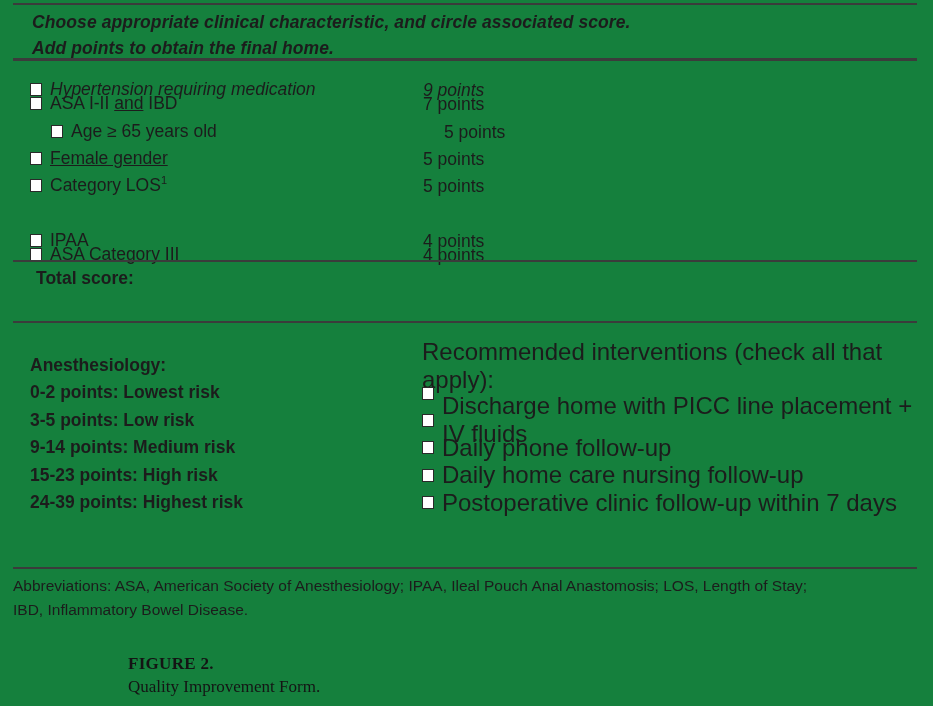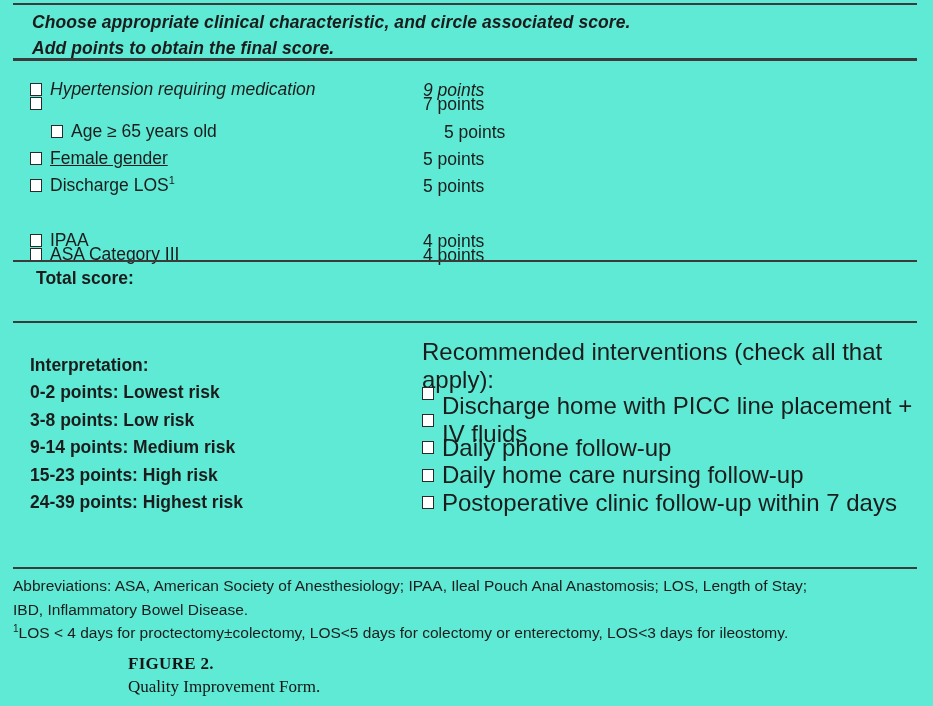--- a/index.html
+++ b/index.html
@@ -1,21 +1,21 @@
 <!DOCTYPE html>
 <html><head>
 <meta charset="utf-8">
 <style>
   * { margin: 0; padding: 0; box-sizing: border-box; }
   html, body { background: #ffffff; }
   .page {
     position: relative;
     width: 933px;
     height: 706px;
-    background: #5eead4;
+    background: #15803d;
     font-family: "Liberation Sans", sans-serif;
     color: #1c1c1c;
     overflow: hidden;
   }
   .rule {
     position: absolute;
     left: 13px;
     width: 904px;
     background: #3b3b3b;
   }
@@ -132,51 +132,52 @@
 </style>
 </head>
 <body>
 
 <div class="page">
 
   <div class="rule rule-1"></div>
 
   <div class="instructions">
     <div>Choose appropriate clinical characteristic, and circle associated score.</div>
-    <div>Add points to obtain the final score.</div>
+    <div>Add points to obtain the final home.</div>
   </div>
 
   <div class="rule rule-2"></div>
 
   <div class="criterion-row cr-0">
     <span class="checkbox"></span>
     <span>Hypertension requiring medication</span>
     <span class="points">9 points</span>
   </div>
 
   <div class="criterion-row cr-1">
     <span class="checkbox"></span>
+    <span><span>ASA I-II </span><span class="u-inline">and</span><span> IBD</span></span>
     <span class="points">7 points</span>
   </div>
 
   <div class="criterion-row cr-2">
     <span class="checkbox"></span>
     <span>Age ≥ 65 years old</span>
     <span class="points">5 points</span>
   </div>
 
   <div class="criterion-row cr-3">
     <span class="checkbox"></span>
     <span>Female gender</span>
     <span class="points">5 points</span>
   </div>
 
   <div class="criterion-row cr-4">
     <span class="checkbox"></span>
-    <span><span>Discharge LOS</span><sup class="s">1</sup></span>
+    <span><span>Category LOS</span><sup class="s">1</sup></span>
     <span class="points">5 points</span>
   </div>
 
   <div class="criterion-row cr-5">
     <span class="checkbox"></span>
     <span>ASA Category III</span>
     <span class="points">4 points</span>
   </div>
 
   <div class="criterion-row cr-6">
@@ -185,23 +186,23 @@
     <span class="points">4 points</span>
   </div>
 
   <div class="rule rule-3"></div>
 
   <div class="total-score">Total score:</div>
 
   <div class="rule rule-4"></div>
 
   <div class="interpretation">
-    <div>Interpretation:</div>
+    <div>Anesthesiology:</div>
     <div>0-2 points: Lowest risk</div>
-    <div>3-8 points: Low risk</div>
+    <div>3-5 points: Low risk</div>
     <div>9-14 points: Medium risk</div>
     <div>15-23 points: High risk</div>
     <div>24-39 points: Highest risk</div>
   </div>
 
   <div class="interventions">
     <div class="heading">Recommended interventions (check all that apply):</div>
     <div class="intervention-row">
       <span class="checkbox"></span>
     </div>
@@ -221,21 +222,20 @@
       <span class="checkbox"></span>
       <span>Postoperative clinic follow-up within 7 days</span>
     </div>
   </div>
 
   <div class="rule rule-5"></div>
 
   <div class="footer">
     <div>Abbreviations: ASA, American Society of Anesthesiology; IPAA, Ileal Pouch Anal Anastomosis; LOS, Length of Stay;</div>
     <div>IBD, Inflammatory Bowel Disease.</div>
-    <div><sup class="s">1</sup><span>LOS &lt; 4 days for proctectomy±colectomy, LOS&lt;5 days for colectomy or enterectomy, LOS&lt;3 days for ileostomy.</span></div>
   </div>
 
   <div class="caption">
     <div class="fig-label">FIGURE 2.</div>
     <div>Quality Improvement Form.</div>
   </div>
 
 </div>
 
 </body></html>

